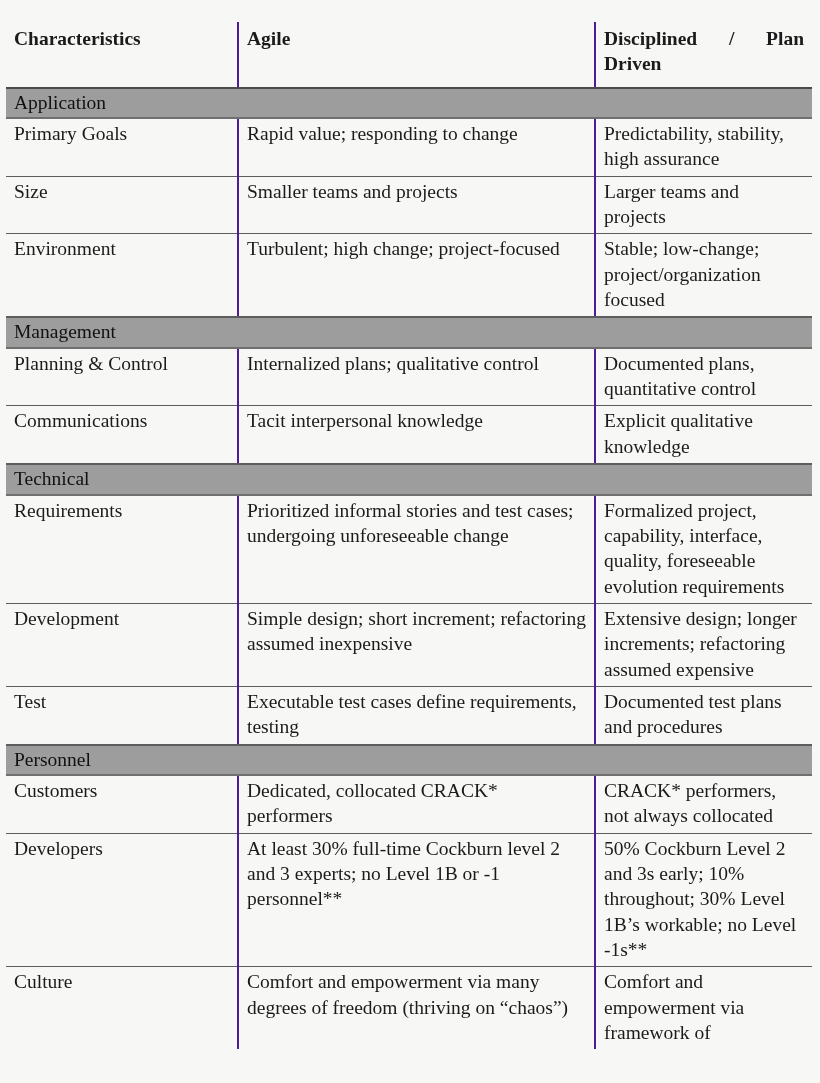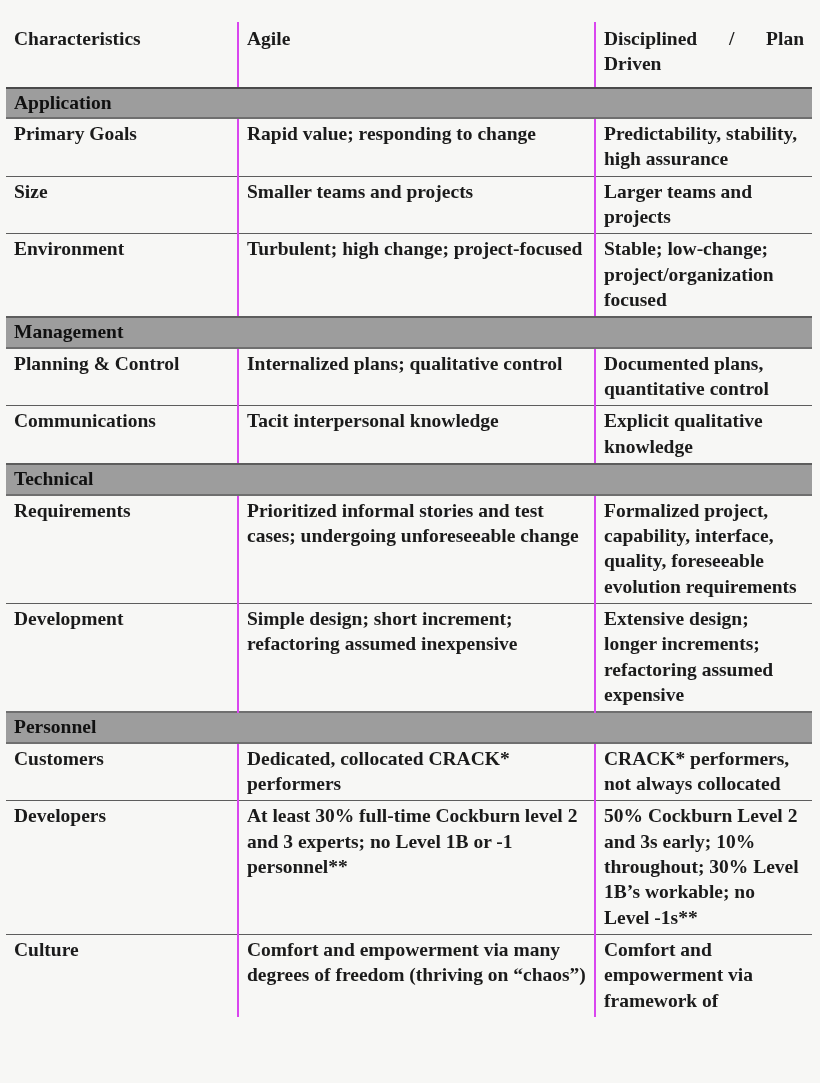--- a/index.html
+++ b/index.html
@@ -34,35 +34,35 @@
   table.cmp col.c-char { width: 232px; }
   table.cmp col.c-agile { width: 357px; }
   table.cmp col.c-disc  { width: 217px; }
 
   table.cmp td, table.cmp th {
     vertical-align: top;
     padding: 2px 8px 4px 8px;
     font-size: 19.5px;
     line-height: 1.30;
     text-align: left;
-    font-weight: bold;
+    font-weight: normal;
     border: 0;
   }
 
   
   tr.hdr th {
     font-weight: bold;
     font-size: 19.5px;
     padding-top: 4px;
     padding-bottom: 10px;
     border-bottom: 2px solid #4a4a4a;
   }
   tr.hdr th.col-sep,
   tr.body-row td.col-sep {
-    border-left: 2px solid #d946ef;
+    border-left: 2px solid #4c1d95;
   }
   th.justify-head {
     text-align: justify;
     text-align-last: justify;
     margin-top: 34px;
   }
   th.justify-head .ln2 {
     text-align: center;
     text-align-last: left;
     display: block;
@@ -154,20 +154,25 @@
       <tr class="body-row">
         <td class="pad-b-2">Requirements</td>
         <td class="col-sep pad-b-2">Prioritized informal stories and test cases; undergoing unforeseeable change</td>
         <td class="col-sep">Formalized project, capability, interface, quality, foreseeable evolution requirements</td>
       </tr>
       <tr class="body-row">
         <td class="pad-b-3">Development</td>
         <td class="col-sep pad-b-3">Simple design; short increment; refactoring assumed inexpensive</td>
         <td class="col-sep">Extensive design; longer increments; refactoring assumed expensive</td>
       </tr>
+      <tr class="body-row last-in-section">
+        <td>Test</td>
+        <td class="col-sep">Executable test cases define requirements, testing</td>
+        <td class="col-sep">Documented test plans and procedures</td>
+      </tr>
 
       <tr class="section">
         <td colspan="3">Personnel</td>
       </tr>
       <tr class="body-row">
         <td class="pad-b-1">Customers</td>
         <td class="col-sep pad-b-1">Dedicated, collocated CRACK* performers</td>
         <td class="col-sep">CRACK* performers, not always collocated</td>
       </tr>
       <tr class="body-row">

